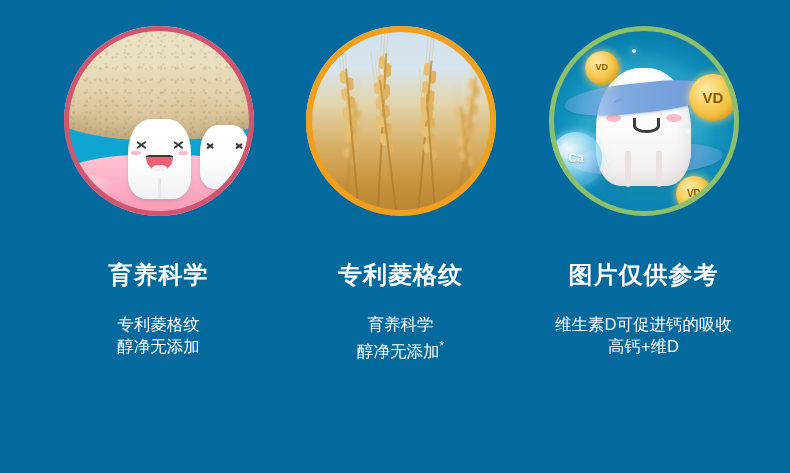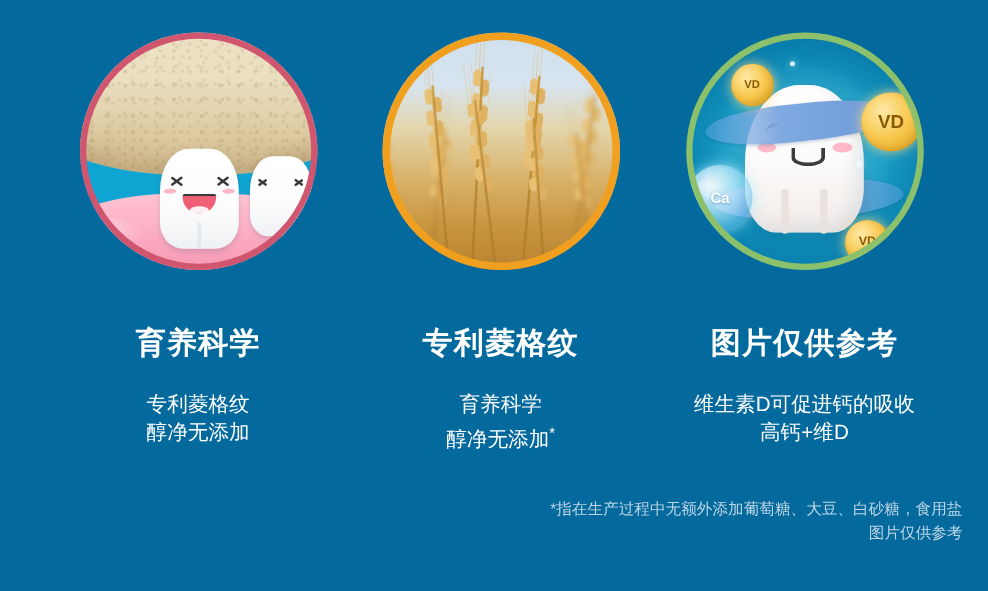--- a/index.html
+++ b/index.html
@@ -415,18 +415,14 @@
     </div>
     <div class="ring ring-3"></div>
 
     <div class="heading">图片仅供参考</div>
     <div class="sub">
       <div>维生素D可促进钙的吸收</div>
       <div>高钙+维D</div>
     </div>
   </div>
 
-  <div class="footnote">
-    <div>*指在生产过程中无额外添加葡萄糖、大豆、白砂糖，食用盐</div>
-    <div>图片仅供参考</div>
-  </div>
 
 </div>
 
 </body></html>

